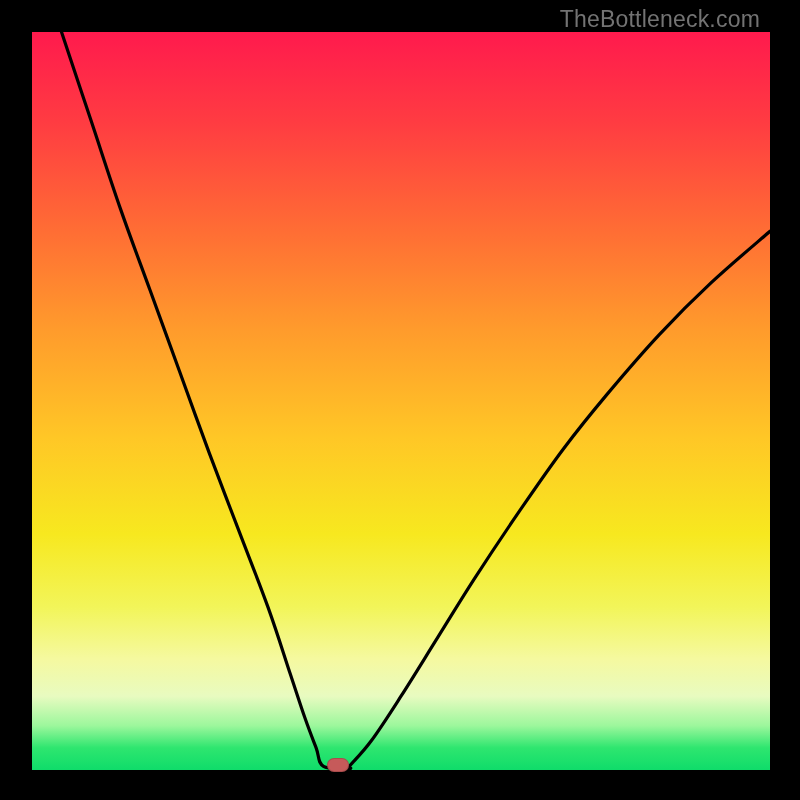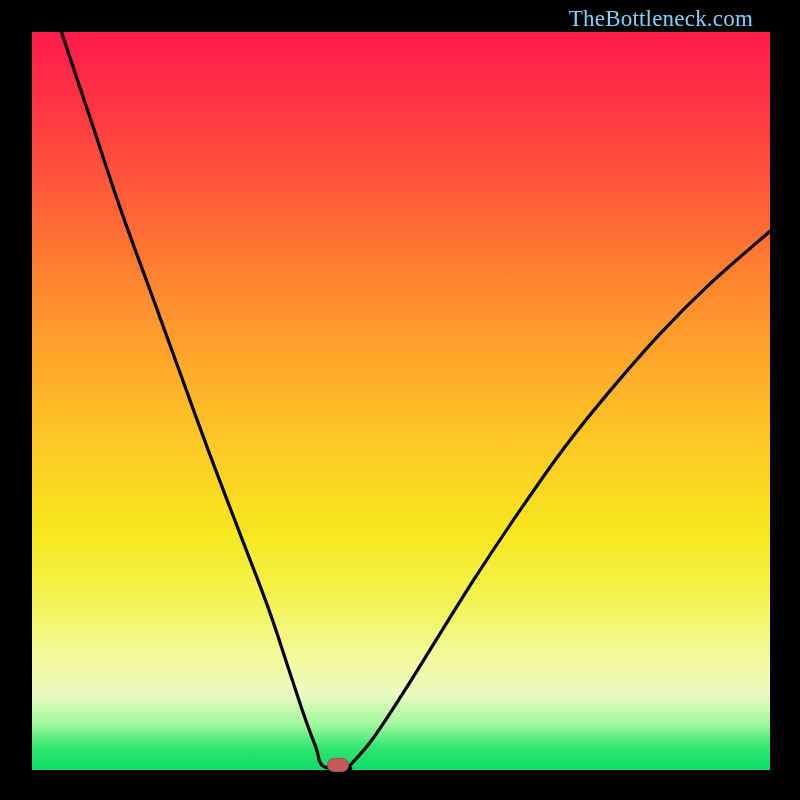--- a/index.html
+++ b/index.html
@@ -26,24 +26,24 @@
       #f2f55a 78%,
       #f5f9a0 85%,
       #e8fbc0 90%,
       #9cf79c 94%,
       #2ee66f 97%,
       #0fdc6a 100%);
   }
   .watermark {
     position: absolute;
     top: 6px;
-    right: 47px;
-    font-family: Liberation Serif, serif;
+    right: 40px;
+    font-family: Liberation Sans, sans-serif;
     font-size: 23px;
-    color: #7dd3fc;
+    color: #737373;
     letter-spacing: 0.2px;
   }
   svg.curve {
     position: absolute;
     left: 0; top: 0;
     width: 738px; height: 738px;
   }
   .marker {
     position: absolute;
     width: 22px;

